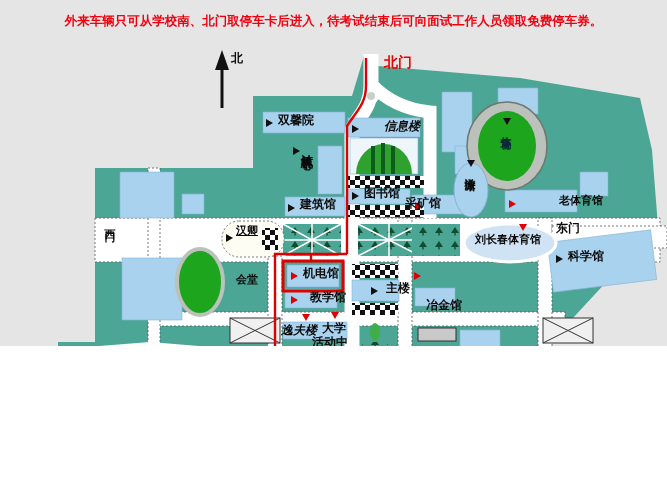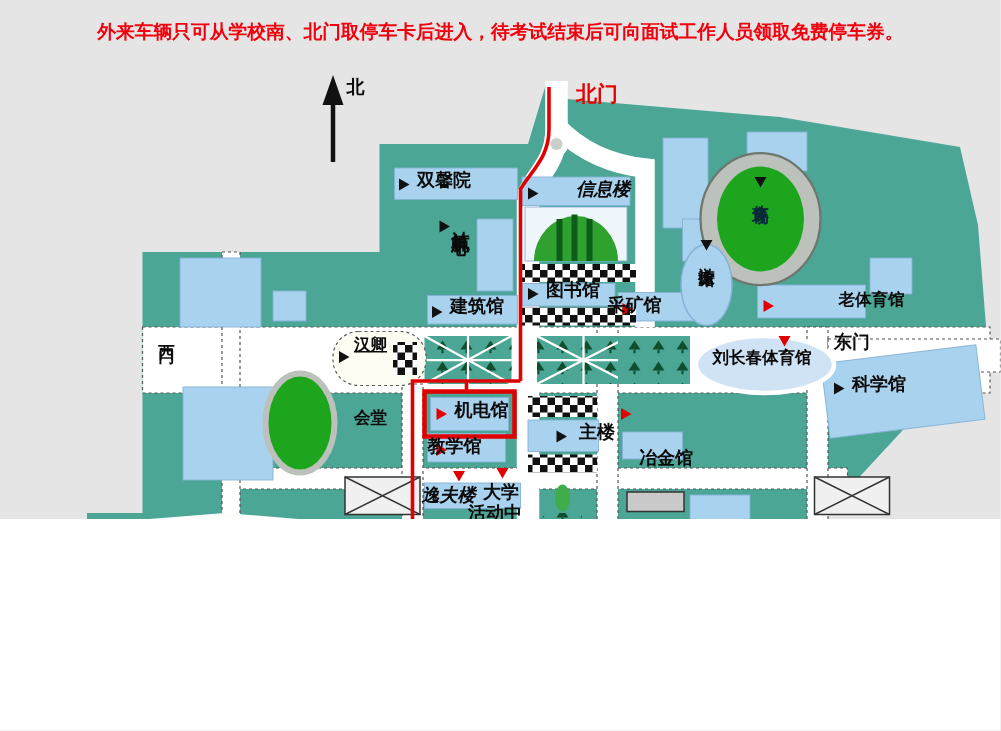--- a/index.html
+++ b/index.html
@@ -197,21 +197,21 @@
   <span class="td red" style="left:519px;top:224px;"></span>
   <div class="lbl s11" style="left:475px;top:234px;">刘长春体育馆</div>
 
   <span class="tr" style="left:556px;top:255px;"></span>
   <div class="lbl s12" style="left:568px;top:250px;">科学馆</div>
 
   <span class="tr red" style="left:291px;top:272px;"></span>
   <div class="lbl s13" style="left:303px;top:267px;">机电馆</div>
 
   <span class="tr red" style="left:291px;top:296px;"></span>
-  <div class="lbl s12" style="left:285px;top:291px;">教学馆</div>
+  <div class="lbl s12" style="left:310px;top:291px;">教学馆</div>
 
   <span class="tr" style="left:371px;top:287px;"></span>
   <div class="lbl s12" style="left:386px;top:282px;">主楼</div>
 
   <span class="tr red" style="left:414px;top:272px;"></span>
   <div class="lbl s12" style="left:426px;top:267px;margin-top:32px;">冶金馆</div>
 
   <span class="td red" style="left:302px;top:314px;"></span>
   <span class="td red" style="left:331px;top:312px;"></span>
   <div class="lbl s13" style="left:281px;top:324px;font-style:italic;">逸夫楼</div>

